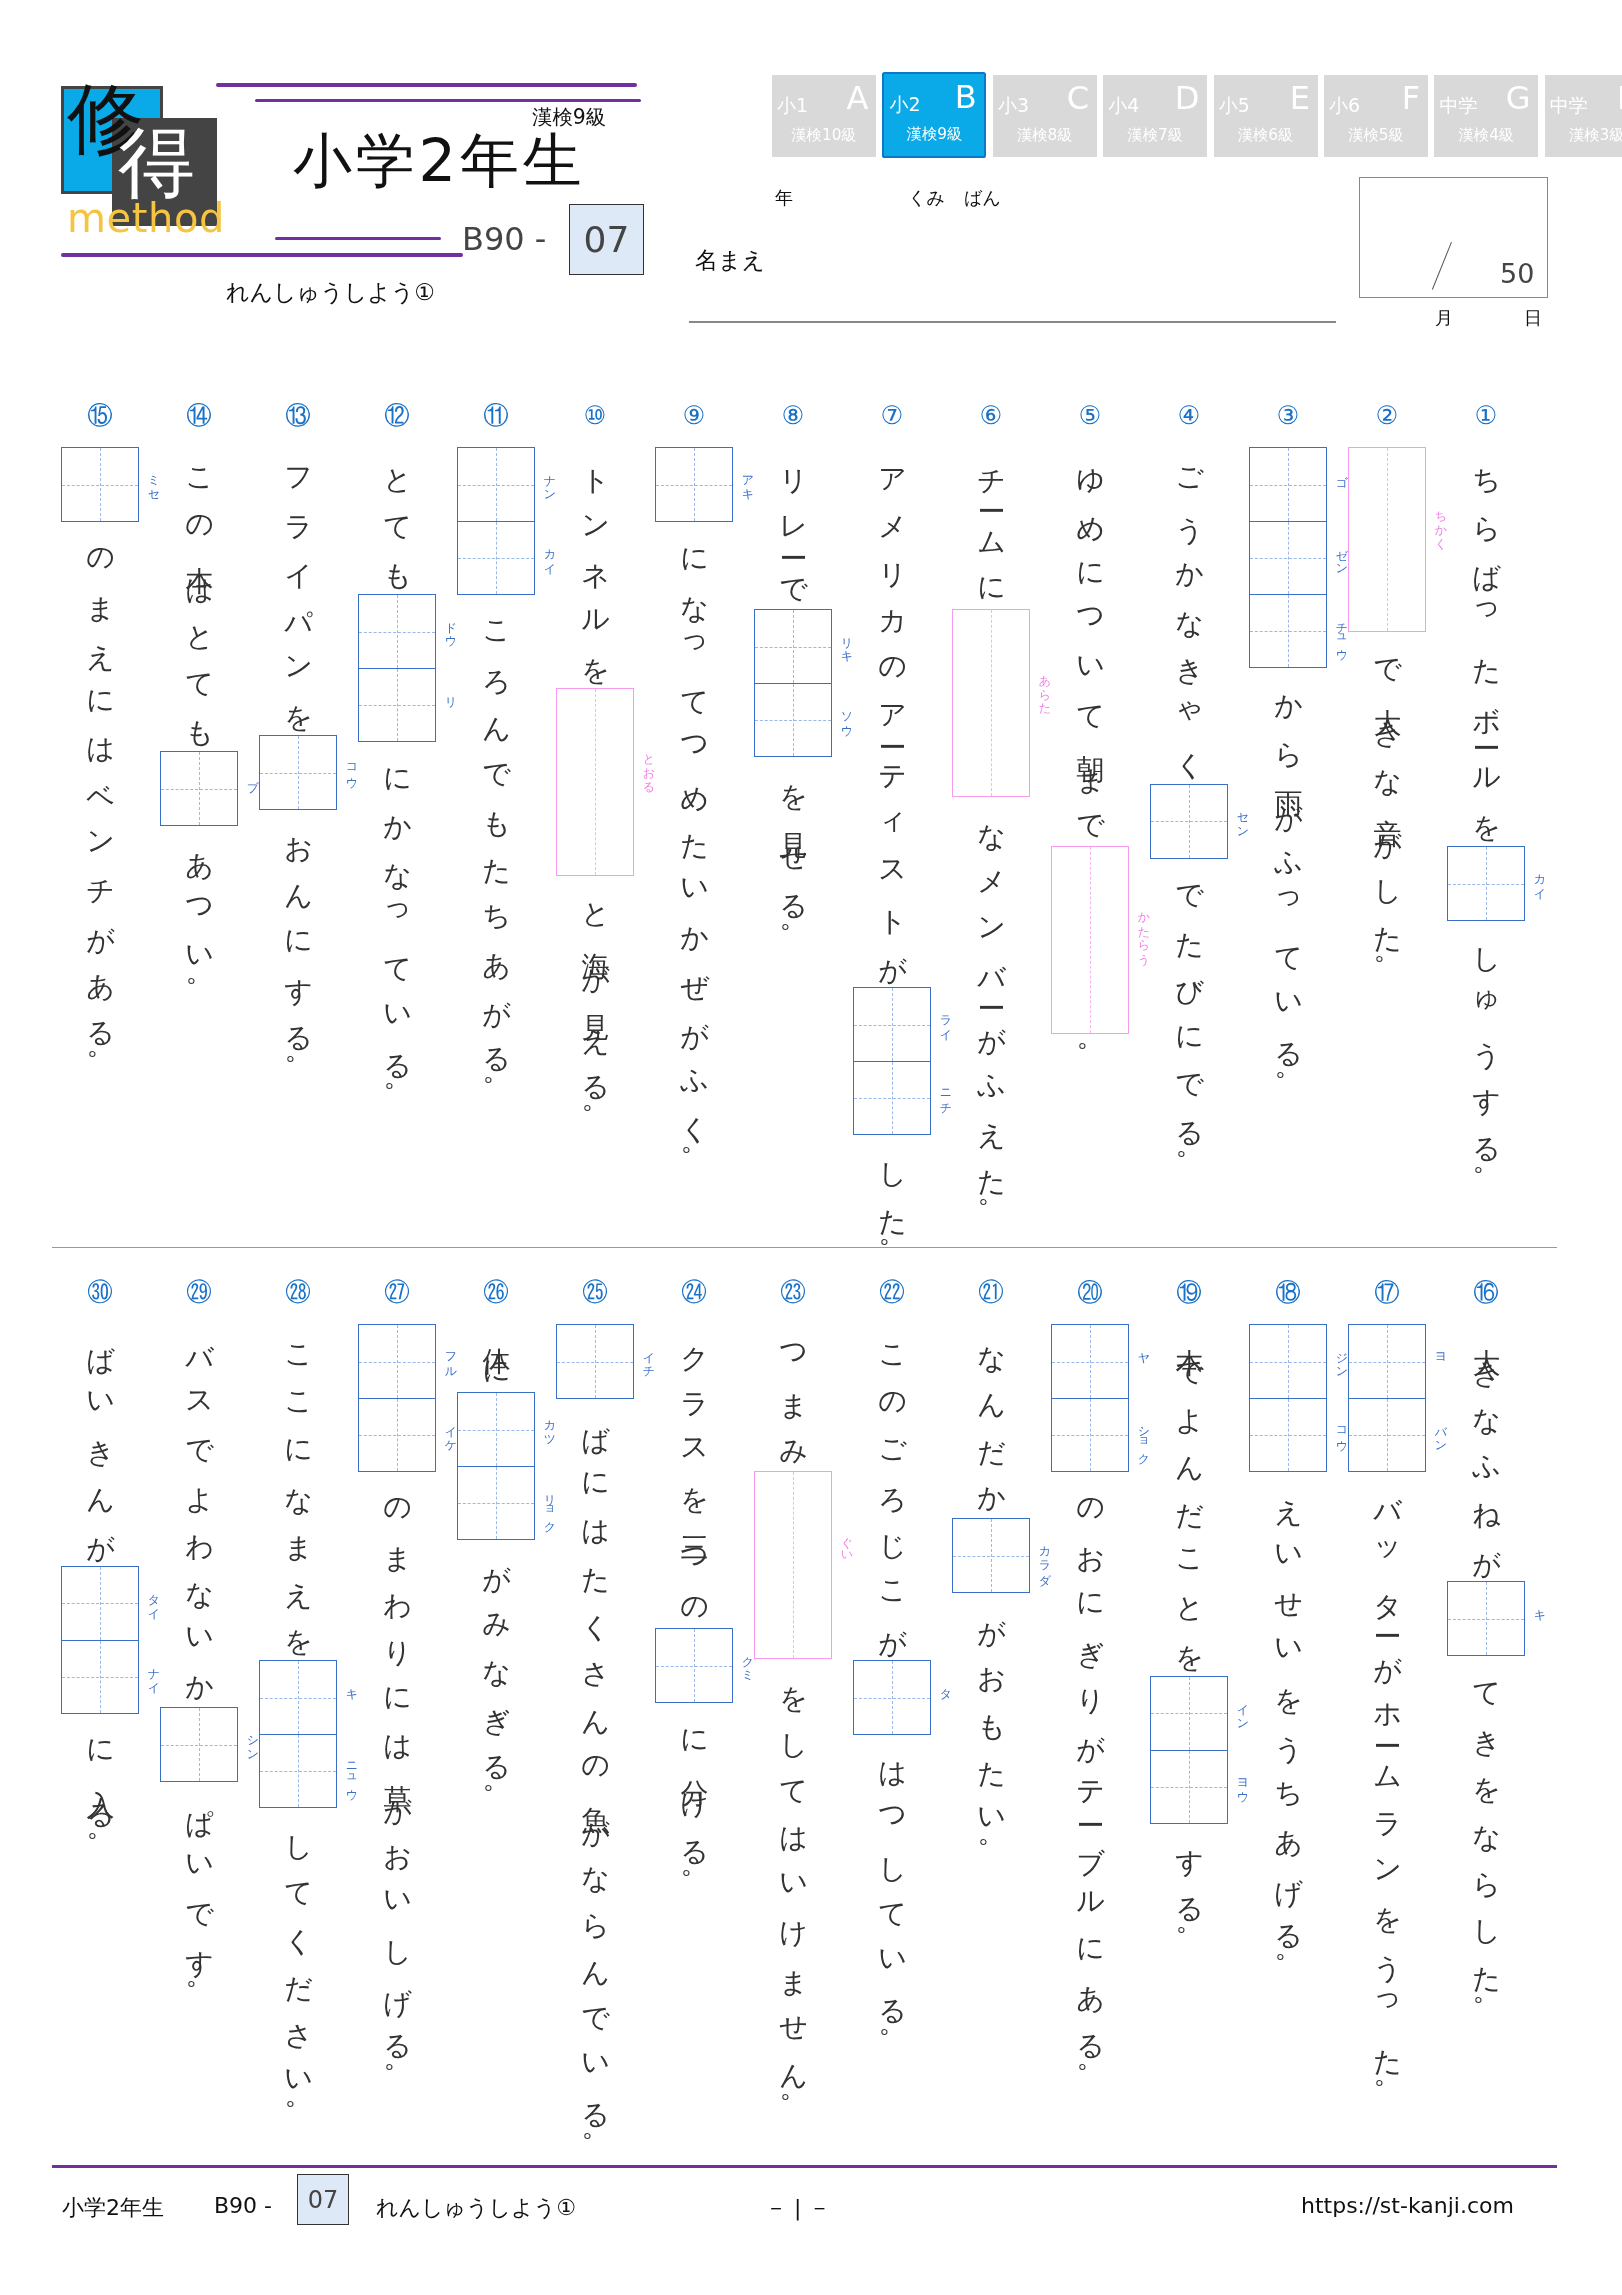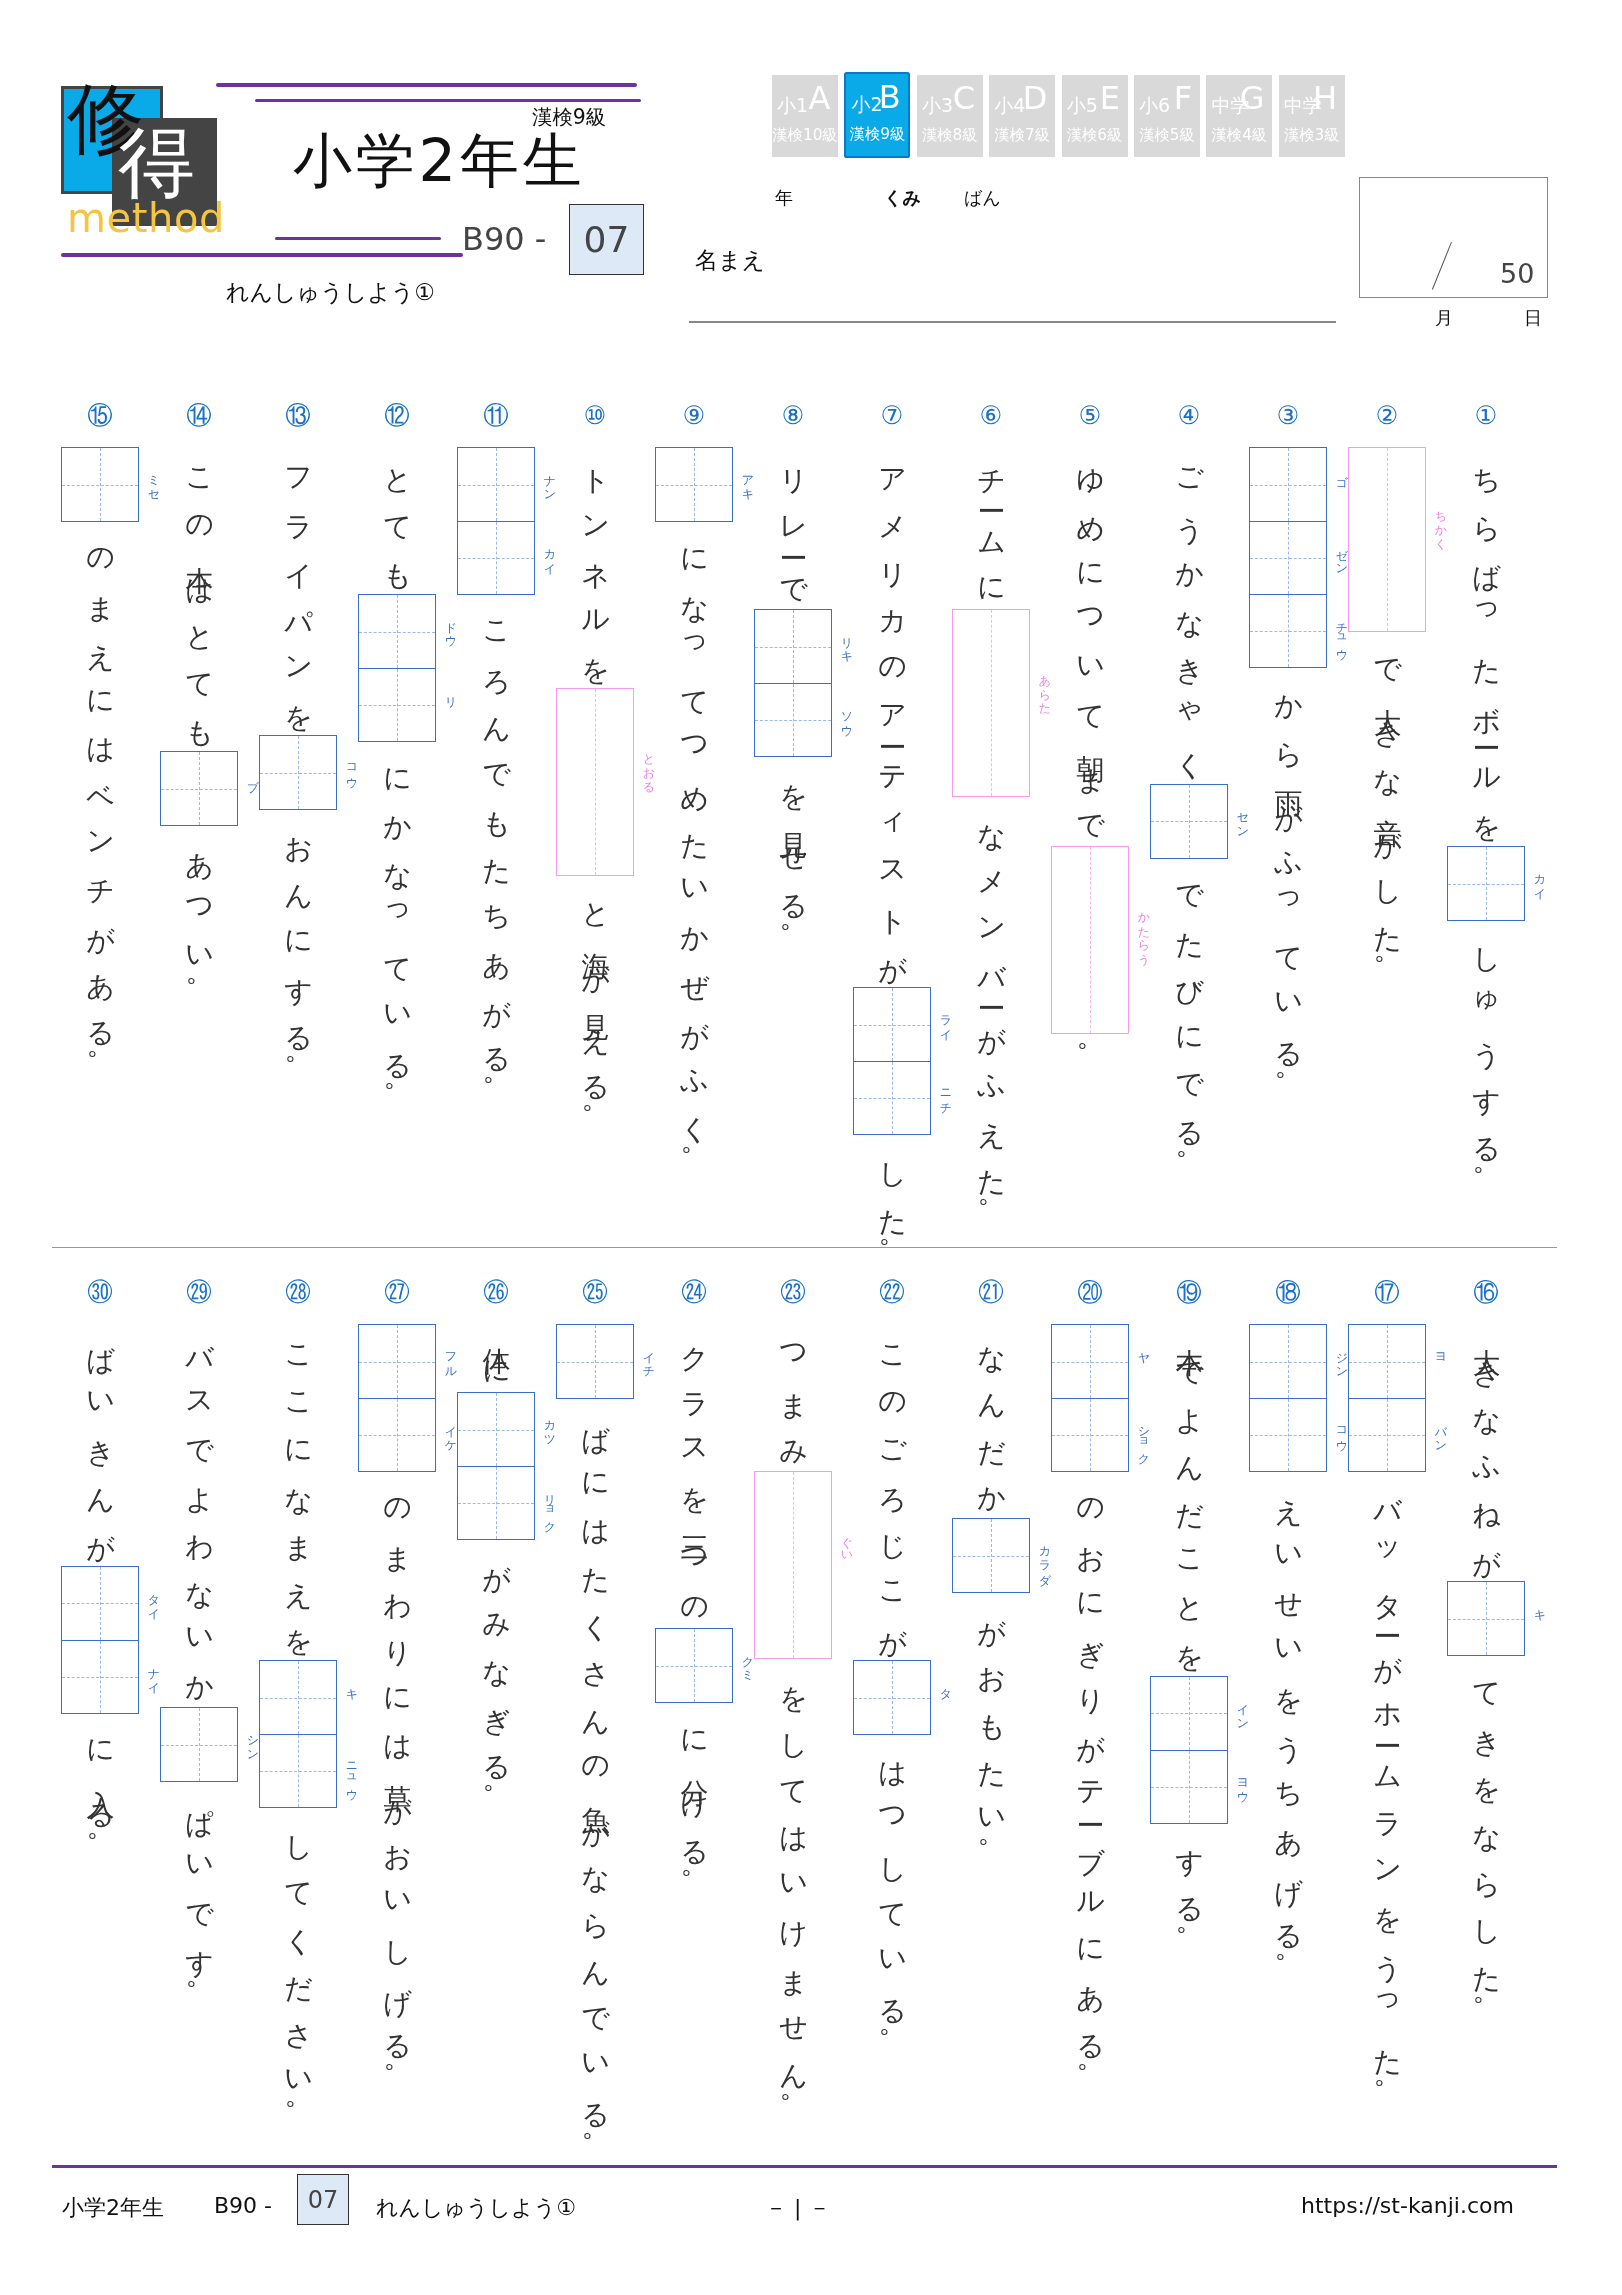--- a/index.html
+++ b/index.html
@@ -12,21 +12,21 @@
   .logo-k2{left:118px;top:124px;font-size:77px;color:#fff;line-height:1;}
   .logo-method{left:67px;top:198px;font-size:40px;color:#f5c542;letter-spacing:0.6px;line-height:1;}
   .pline{background:#7030a0;height:3.8px;border-radius:1.9px;}
   .grade-title{left:293px;top:131px;font-size:59px;color:#111;line-height:1;letter-spacing:3.8px;}
   .kentei{left:532px;top:103px;font-size:20.4px;color:#111;}
   .code-label{left:462px;top:220px;font-size:32px;color:#444;}
   .code-box{left:569px;top:204px;width:75px;height:71px;background:#dde9f6;border:1.9px solid #333;box-sizing:border-box;font-size:36px;color:#444;display:flex;align-items:center;justify-content:center;}
   .subtitle{left:226px;top:277px;font-size:23px;color:#111;}
   
   .tabs{left:772px;top:75px;display:flex;gap:6.4px;}
-  .tab{width:66px;height:82px;background:#d9d9d9;color:#fff;position:relative;box-sizing:border-box;}
+  .tab{width:104px;height:82px;background:#d9d9d9;color:#fff;position:relative;box-sizing:border-box;}
   .tab.active{background:#0aa9e8;border:2.6px solid #0b78c8;border-radius:2.6px;height:86px;margin-top:-2.6px;}
   .tab .lv{position:absolute;left:5.1px;top:18px;font-size:19px;}
   .tab .let{position:absolute;right:7.7px;top:3.8px;font-size:32px;}
   .tab .kk{position:absolute;left:0;right:0;bottom:11.5px;text-align:center;font-size:15.3px;}
   .meta-lbl{font-size:18px;color:#111;}
   .name-lbl{left:695px;top:245px;font-size:23px;color:#111;}
   .name-line{left:689px;top:321px;width:647px;height:1.9px;background:#888;}
   .score-box{left:1359px;top:177px;width:189px;height:121px;border:1.9px solid #888;box-sizing:border-box;}
   .score-slash{left:1451px;top:242px;width:1.3px;height:51px;background:#555;transform:rotate(22deg);transform-origin:top left;}
   .score-total{left:1500px;top:258px;font-size:27px;color:#444;}
@@ -107,21 +107,21 @@
       <span class="kk">漢検4級</span>
     </div>
     <div class="tab">
       <span class="lv">中学</span>
       <span class="let">H</span>
       <span class="kk">漢検3級</span>
     </div>
   </div>
 
 <div class="abs meta-lbl" style="left:775px;top:186px;">年</div>
-<div class="abs meta-lbl" style="left:884px;top:186px;font-weight:bold;">くみ</div>
+<div class="abs meta-lbl" style="left:908px;top:186px;">くみ</div>
 <div class="abs meta-lbl" style="left:964px;top:186px;">ばん</div>
 <div class="abs name-lbl">名まえ</div>
 <div class="abs name-line"></div>
 
 <div class="abs score-box"></div>
 <div class="abs score-slash"></div>
 <div class="abs score-total">50</div>
 <div class="abs date-m">月</div>
 <div class="abs date-d">日</div>
 

